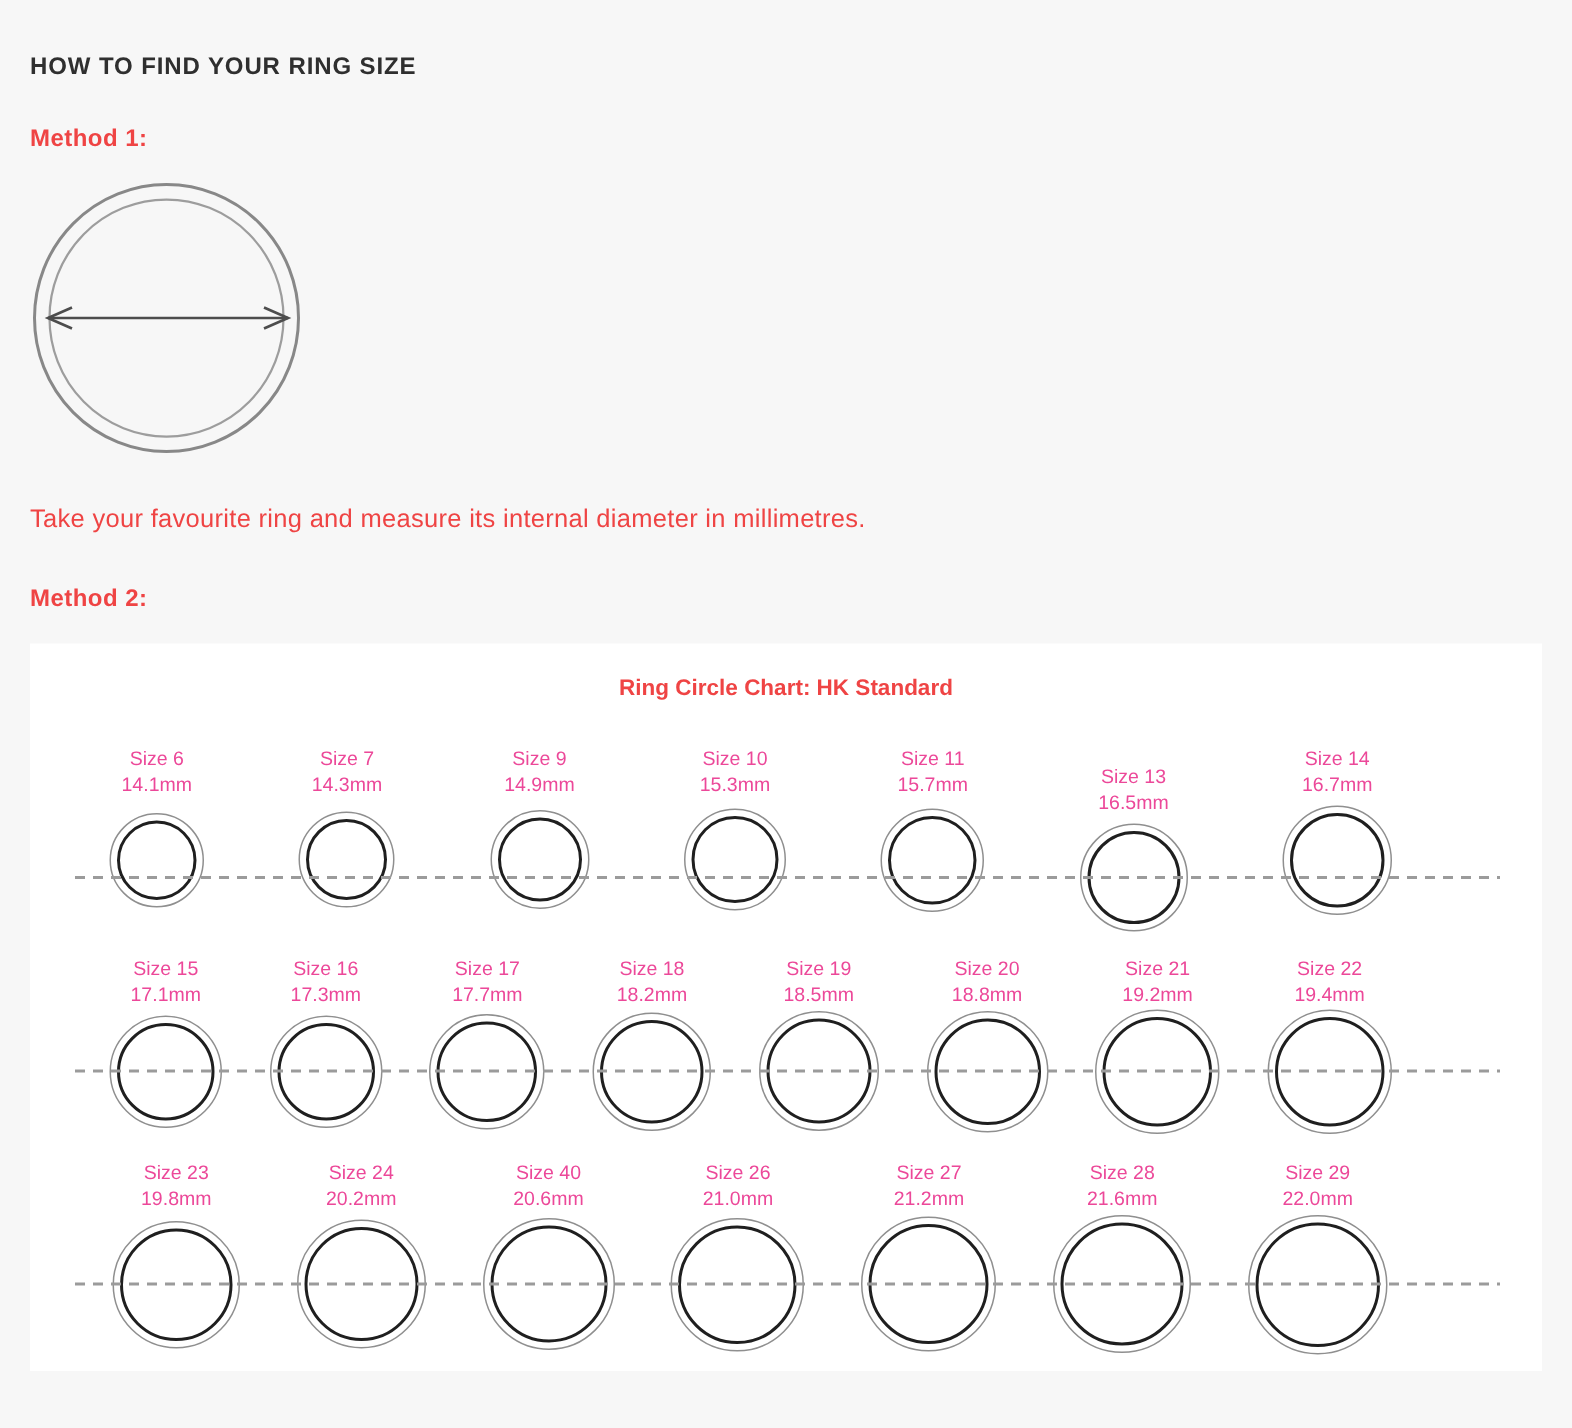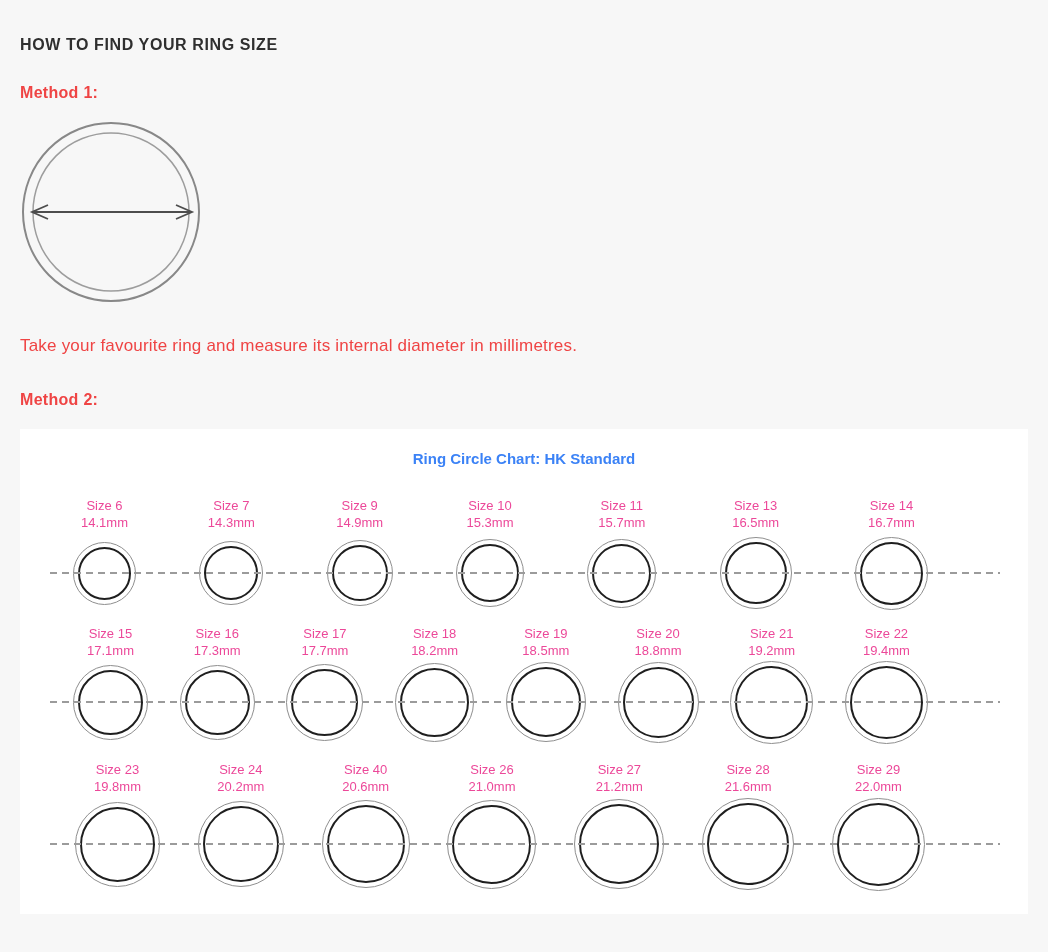--- a/index.html
+++ b/index.html
@@ -26,21 +26,21 @@
     font-size:17px; line-height:18px;
     color:#ef4444; letter-spacing:.2px;
   }
   .chart-panel {
     margin:21px 20px 0;
     width:1008px; height:485px;
     background:#ffffff;
   }
   .chart-title {
     padding-top:21px; text-align:center;
-    font-size:15px; font-weight:700; color:#3b82f6;
+    font-size:15px; font-weight:700; color:#ef4444;
   }
   .chart-row { position:relative; }
   .row-cells {
     display:flex; justify-content:space-between; align-items:flex-start;
   }
   .row-1 .row-cells { padding:30px 100px 0 53px; }
   .row-2 .row-cells { padding:10px 100px 0 53px; }
   .row-3 .row-cells { padding:16px 103px 0 55px; }
   .cell {
     display:flex; flex-direction:column; align-items:center;
@@ -138,21 +138,21 @@
             </div>
             <div class="cell" style="width: 69px;">
               <div class="size-name">Size 11</div>
               <div class="size-mm">15.7mm</div>
               <div class="ring-band">
                 <div class="ring-outer" style="height: 69px; width: 69px;">
                   <div class="ring-inner" style="height: 59px; width: 59px;"></div>
                 </div>
               </div>
             </div>
-            <div class="cell" style="width: 72px;">
+            <div class="cell" style="width: 72px; margin-top: 12px;">
               <div class="size-name">Size 13</div>
               <div class="size-mm">16.5mm</div>
               <div class="ring-band">
                 <div class="ring-outer" style="height: 72px; width: 72px;">
                   <div class="ring-inner" style="height: 62px; width: 62px;"></div>
                 </div>
               </div>
             </div>
             <div class="cell" style="width: 73px;">
               <div class="size-name">Size 14</div>

